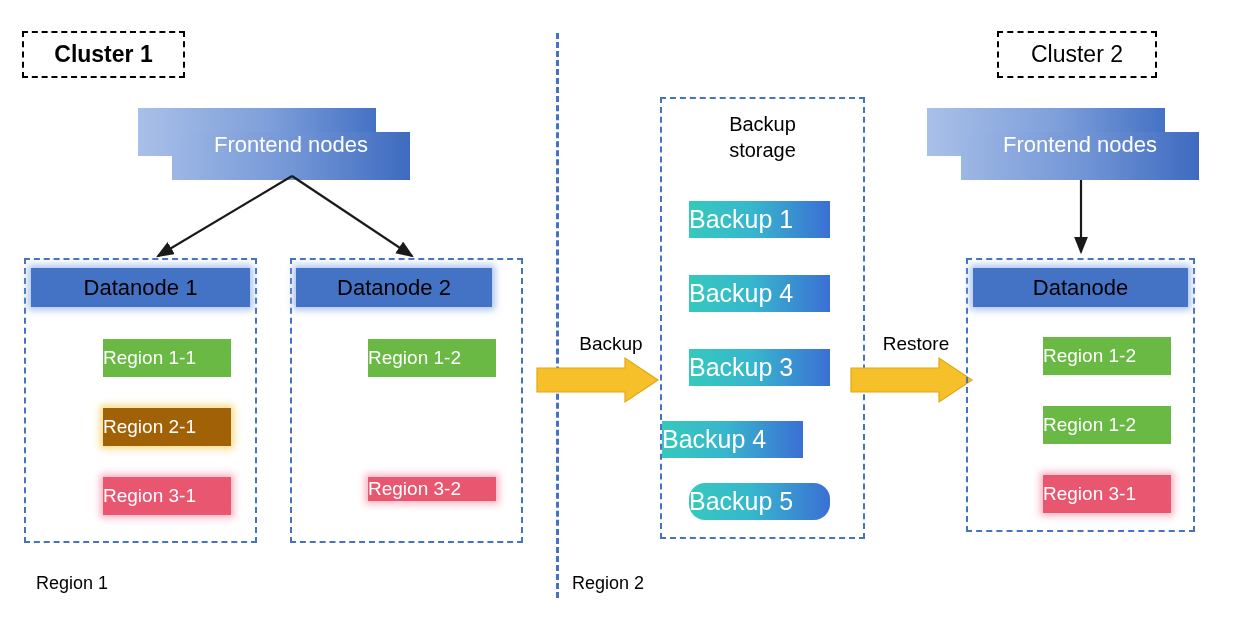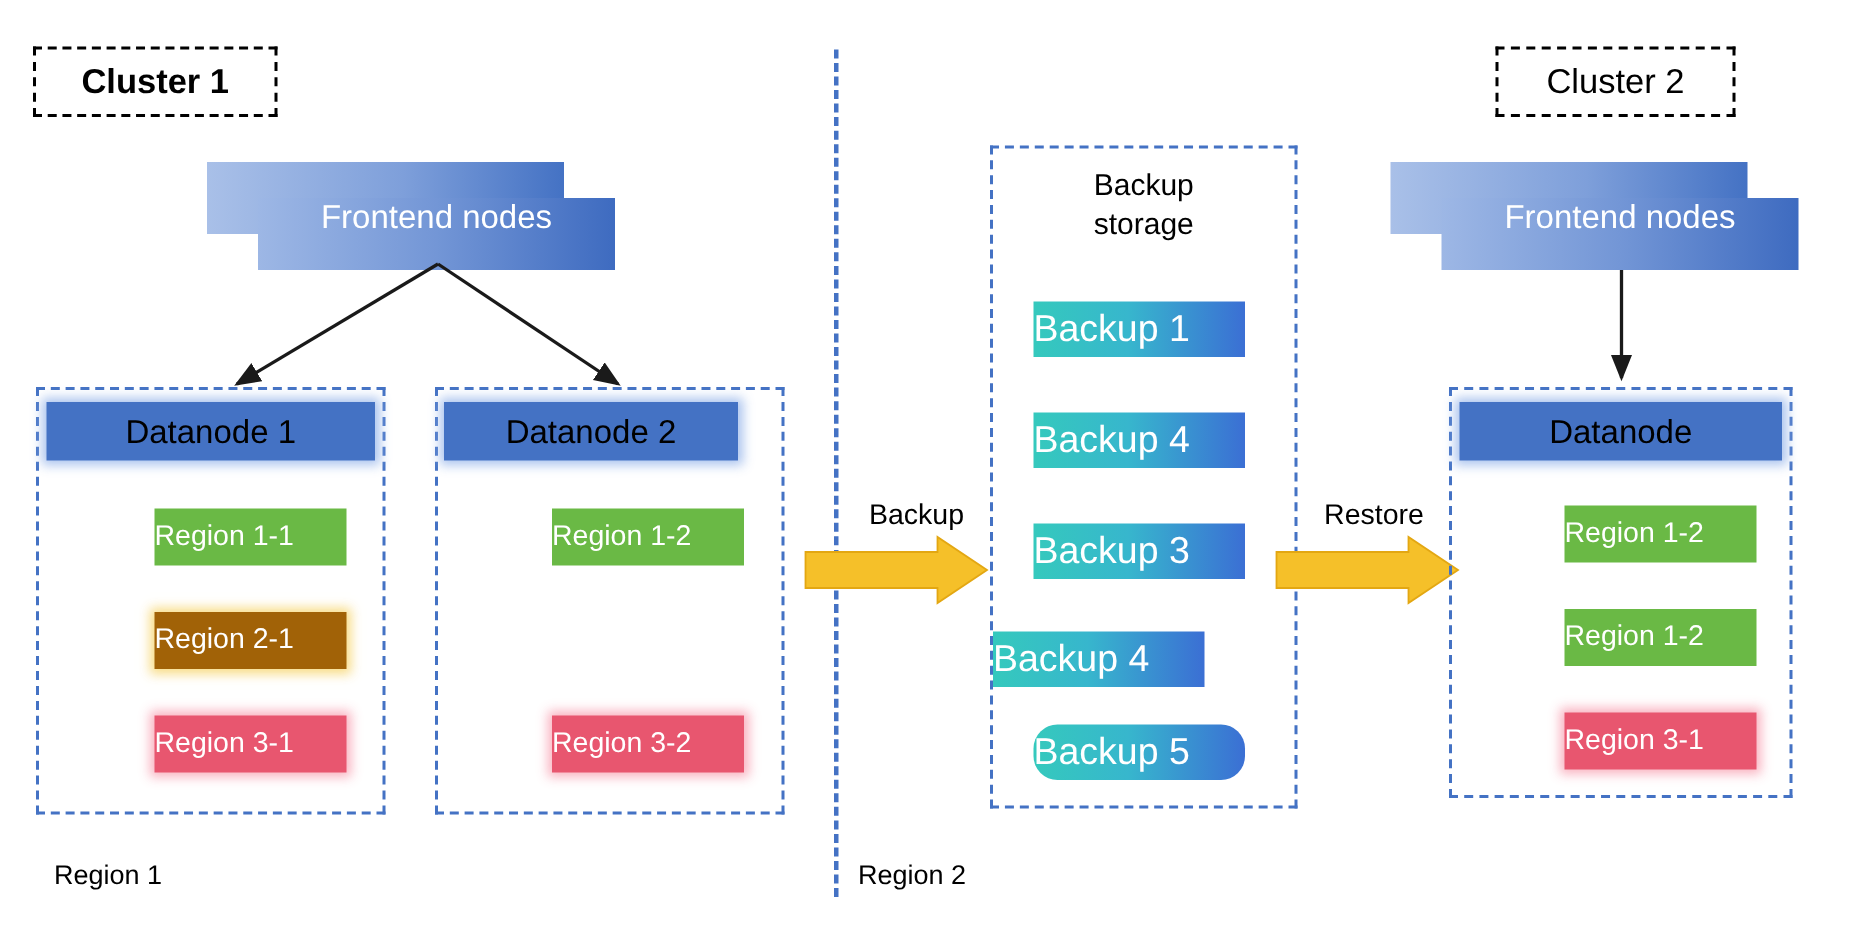--- a/index.html
+++ b/index.html
@@ -163,21 +163,21 @@
 
   <div class="abs dash-blue" style="left:290px; top:258px; width:233px; height:285px;"></div>
 
   <div class="abs dn-header" style="left:296px; top:268px; width:196px; height:39px;">
     <span>Datanode 2</span>
   </div>
 
   <div class="abs chip chip-green" style="left:342px; top:339px; width:128px; height:38px;">
     <span>Region 1-2</span>
   </div>
-  <div class="abs chip chip-red" style="left:342px; top:477px; width:128px; height:38px;">
+  <div class="abs chip chip-red" style="left:342px; top:477px; width:128px; height:24px;">
     <span>Region 3-2</span>
   </div>
 
   <div class="abs arrow-label" style="left:565px; top:333px; width:92px;">Backup</div>
   <svg class="abs" width="122" height="44" style="left:537px; top:358px;" viewBox="0 0 122 44">
     <path d="M0,10 L88,10 L88,0 L121,22 L88,44 L88,34 L0,34 Z" fill="#f5c029" stroke="#e3a712" stroke-width="1.2"></path>
   </svg>
 
   <div class="abs dash-blue" style="left:660px; top:97px; width:205px; height:442px;"></div>
 

